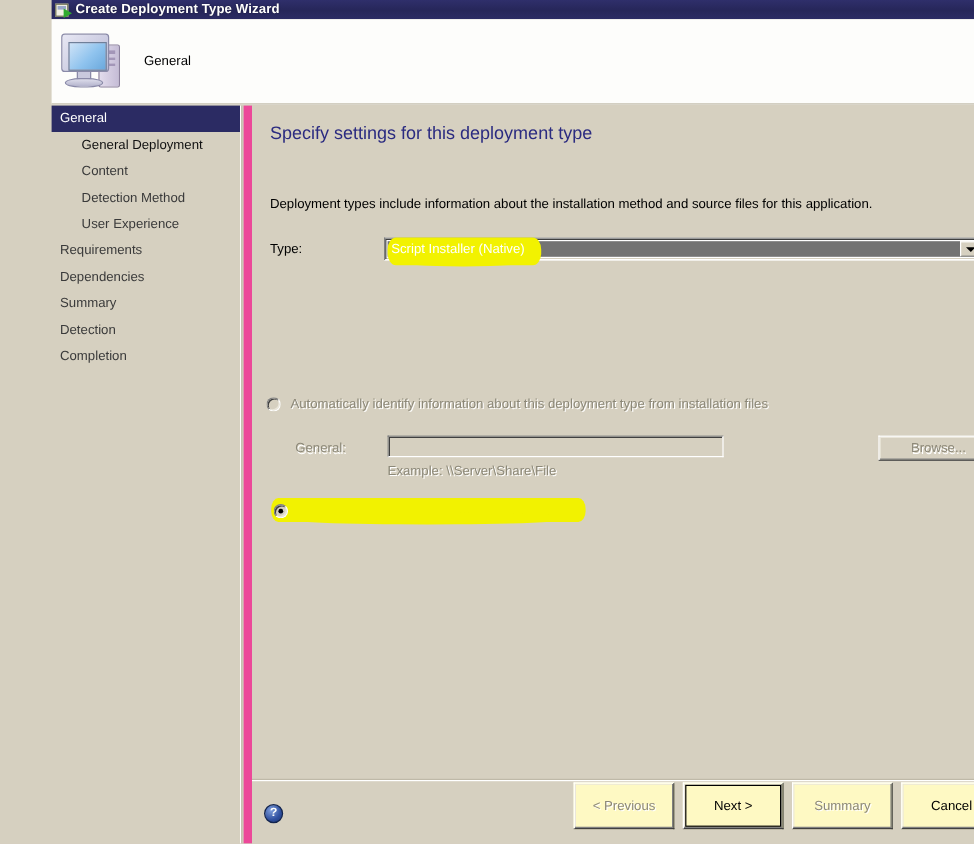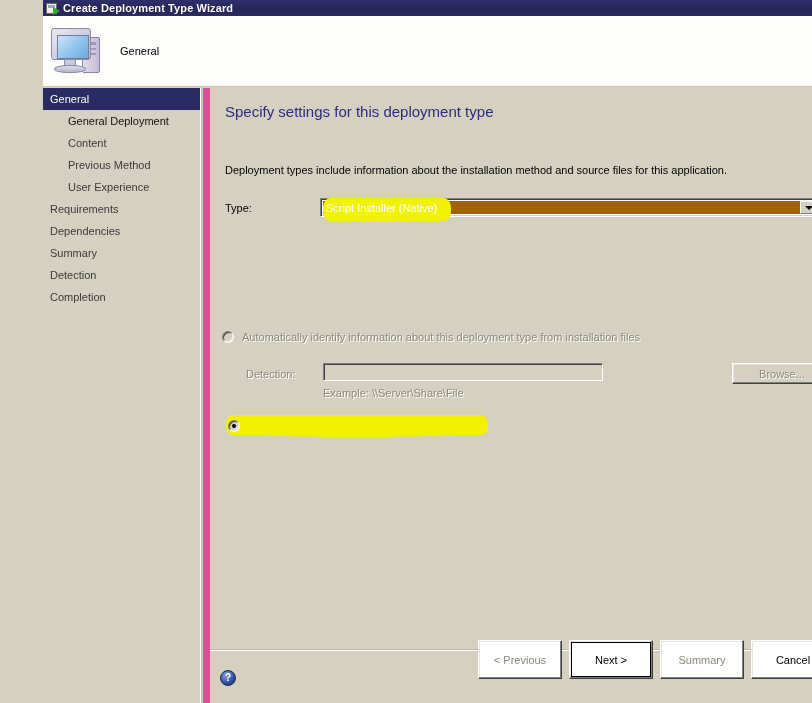--- a/index.html
+++ b/index.html
@@ -152,21 +152,21 @@
   #type-combo {
     position: absolute; left: 110px; top: 110px;
     width: 500px; height: 19px;
     background: #ffffff;
     border: 1px solid;
     border-color: #808080 #ffffff #ffffff #808080;
     box-shadow: inset 1px 1px 0 #404040, inset -1px -1px 0 #d6d0c0;
   }
   #type-combo-field {
     position: absolute; left: 2px; top: 2px; right: 19px; bottom: 2px;
-    background: #a16207;
+    background: #737373;
   }
   #type-combo-value {
     position: absolute; left: 3px; top: 1px;
     font-size: 11px; color: #ffffff; white-space: nowrap;
     z-index: 3;
   }
   #type-highlight {
     position: absolute; left: 0px; top: -3px;
     width: 128px; height: 23px;
     background: #f2f200;
@@ -276,23 +276,23 @@
   #help-icon {
     position: absolute; left: 10px; bottom: 17px;
     width: 16px; height: 16px; border-radius: 50%;
     background: radial-gradient(circle at 35% 30%, #7f9fdd 0%, #2f4f9e 60%, #1d3570 100%);
     border: 1px solid #13244d;
     color: #ffffff; font-size: 10px; font-weight: bold;
     display: flex; align-items: center; justify-content: center;
     line-height: 1; cursor: pointer;
   }
   .btn {
-    position: absolute; bottom: 24px;
+    position: absolute; bottom: 12px;
     width: 84px; height: 39px;
-    background: #ffffff;
+    background: #fef9c3;
     border: 1px solid;
     border-color: #ffffff #404040 #404040 #ffffff;
     box-shadow: inset -1px -1px 0 #808080, inset 1px 1px 0 #eae6da;
     font-size: 11px; color: #000;
     display: flex; align-items: center; justify-content: center;
     cursor: pointer;
   }
   .btn.disabled {
     color: #8c8878; text-shadow: 1px 1px 0 #ffffff; cursor: default;
   }
@@ -335,21 +335,21 @@
     <div class="nav-item selected">
       <span>General</span>
     </div>
     <div class="nav-item sub strong">
       <span>General Deployment</span>
     </div>
     <div class="nav-item sub">
       <span>Content</span>
     </div>
     <div class="nav-item sub">
-      <span>Previous Method</span>
+      <span>Detection Method</span>
     </div>
     <div class="nav-item sub">
       <span>User Experience</span>
     </div>
     <div class="nav-item">
       <span>Requirements</span>
     </div>
     <div class="nav-item">
       <span>Dependencies</span>
     </div>
@@ -379,21 +379,21 @@
       <div id="type-combo-button">
         <span class="tri"></span>
       </div>
     </div>
 
     <div id="auto-radio-row">
       <span class="radio disabled"></span>
       <span id="auto-radio-label">Automatically identify information about this deployment type from installation files</span>
     </div>
 
-    <div id="location-label">Detection:</div>
+    <div id="location-label">General:</div>
     <div id="location-input"></div>
     <div id="location-example">Example: \\Server\Share\File</div>
     <div id="browse-button">Browse...</div>
 
     <div id="manual-highlight"></div>
     <div id="manual-row">
       <span class="radio checked"></span>
     </div>
 
     <div id="footer-sep"></div>

